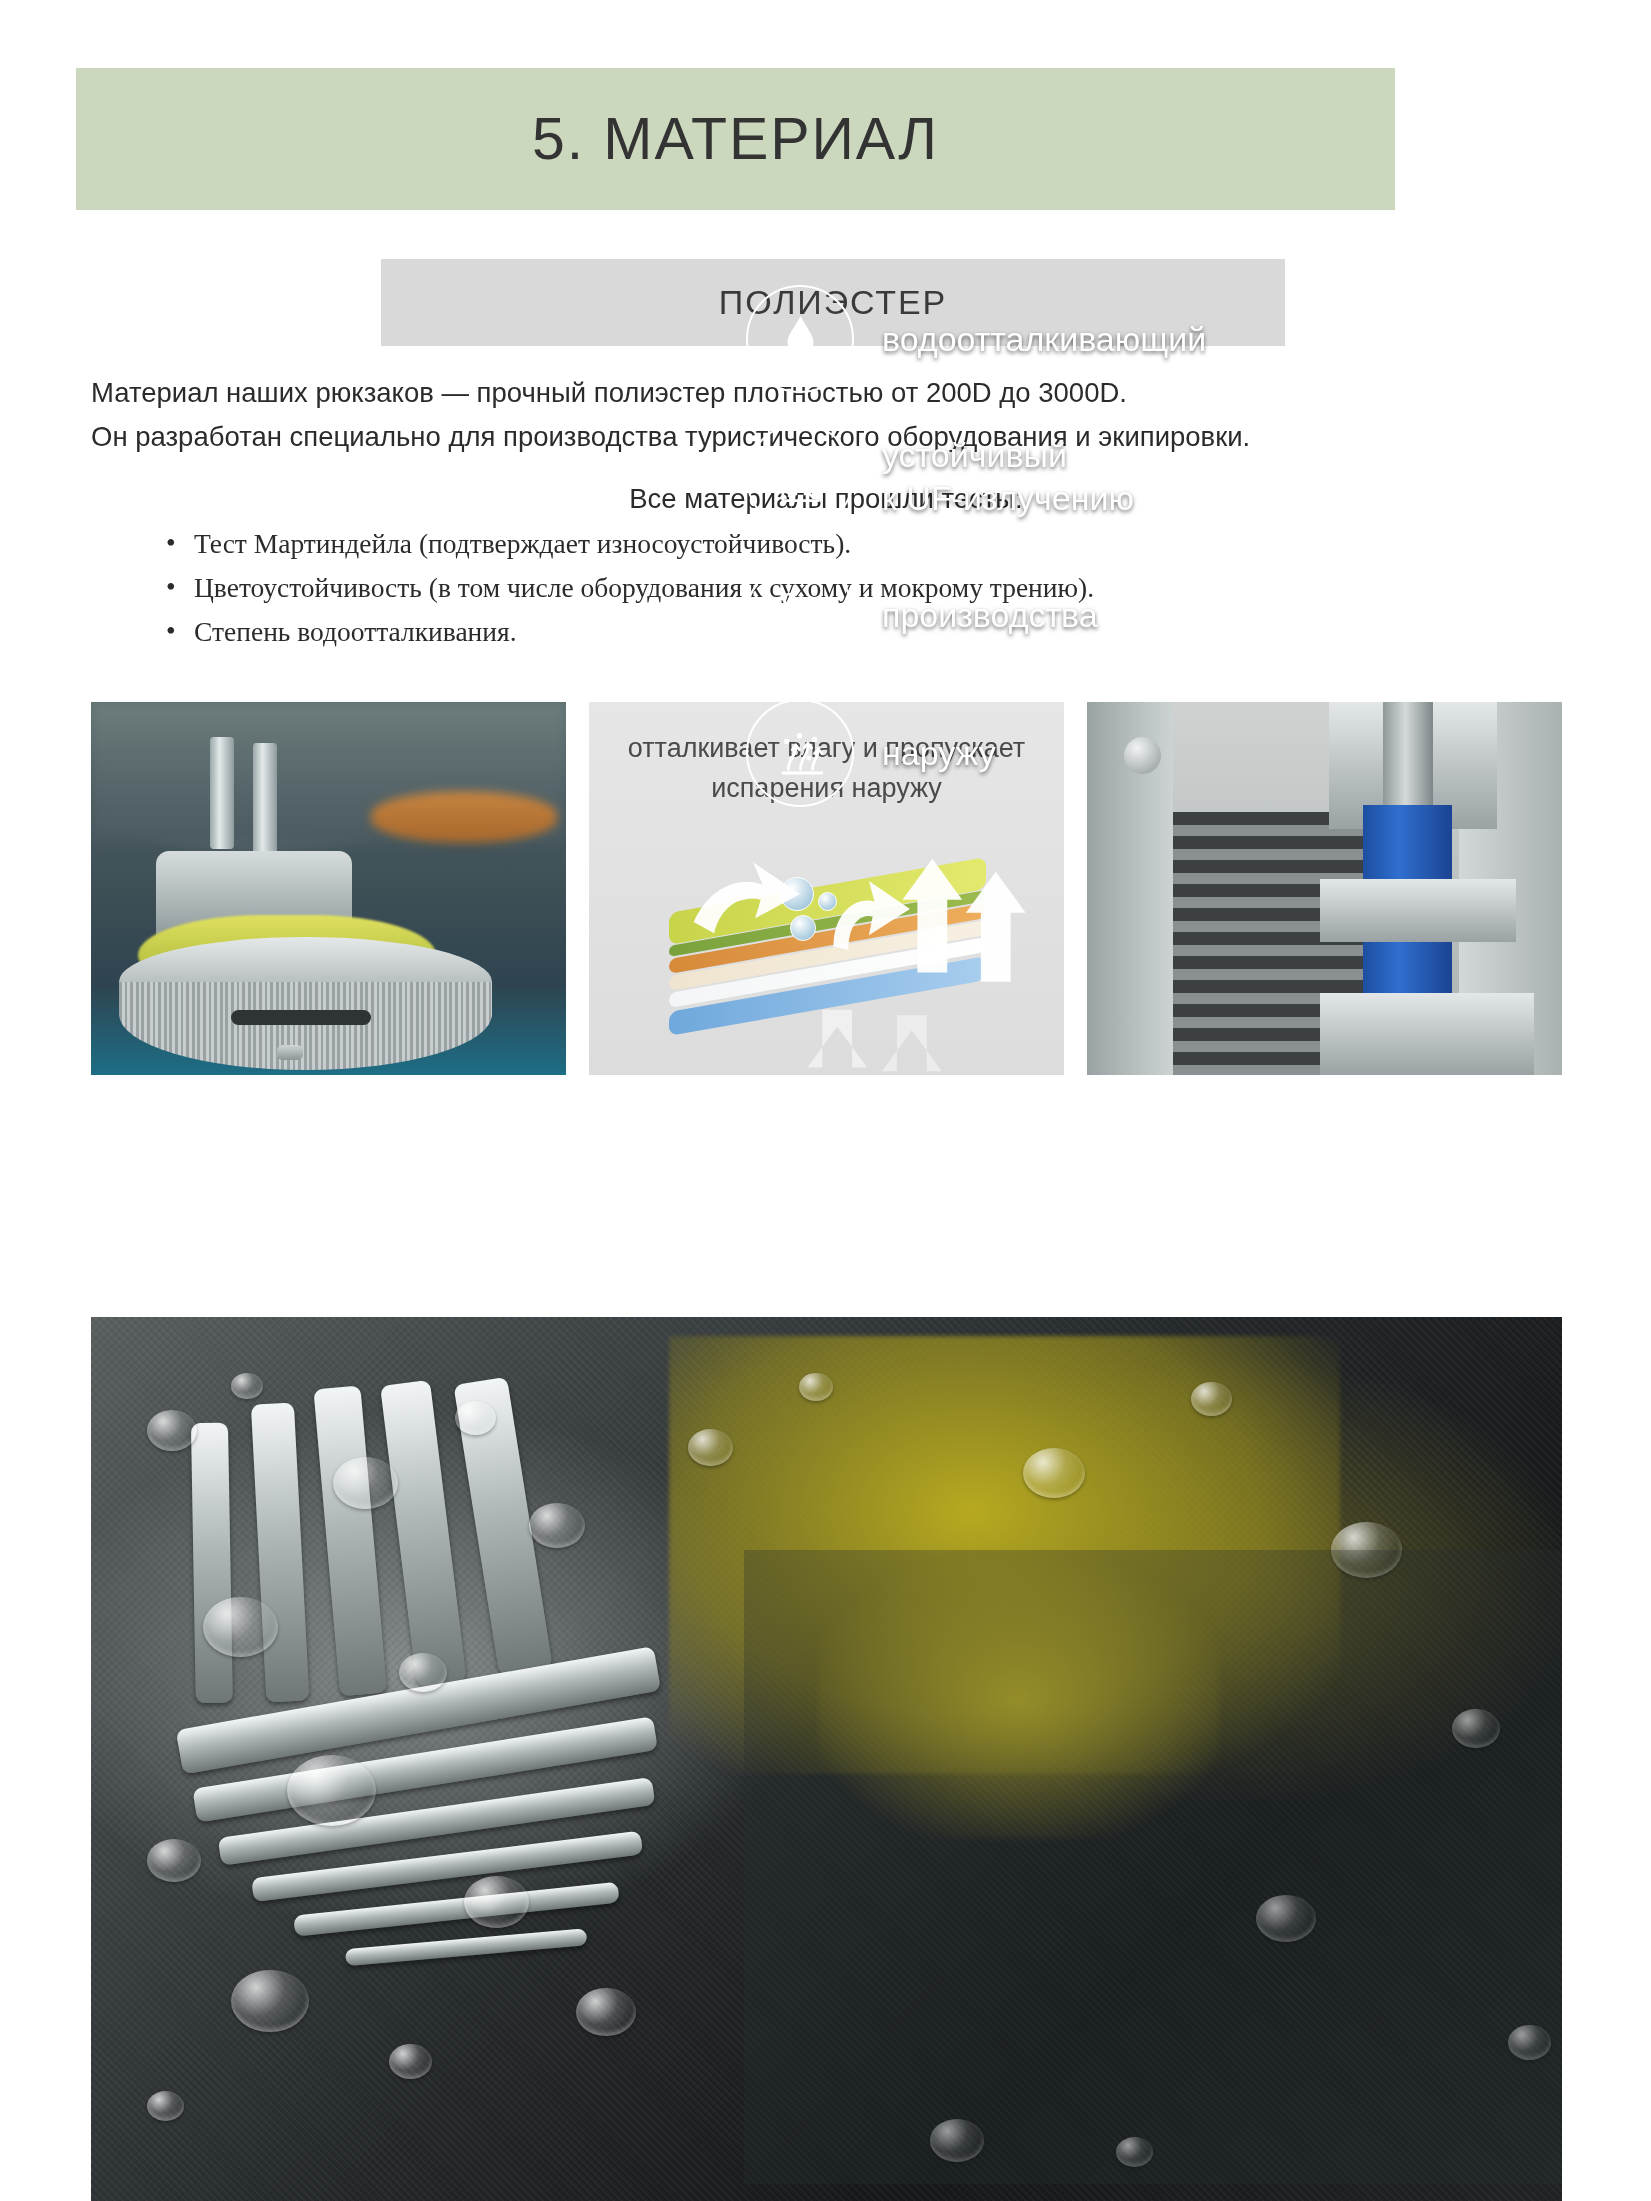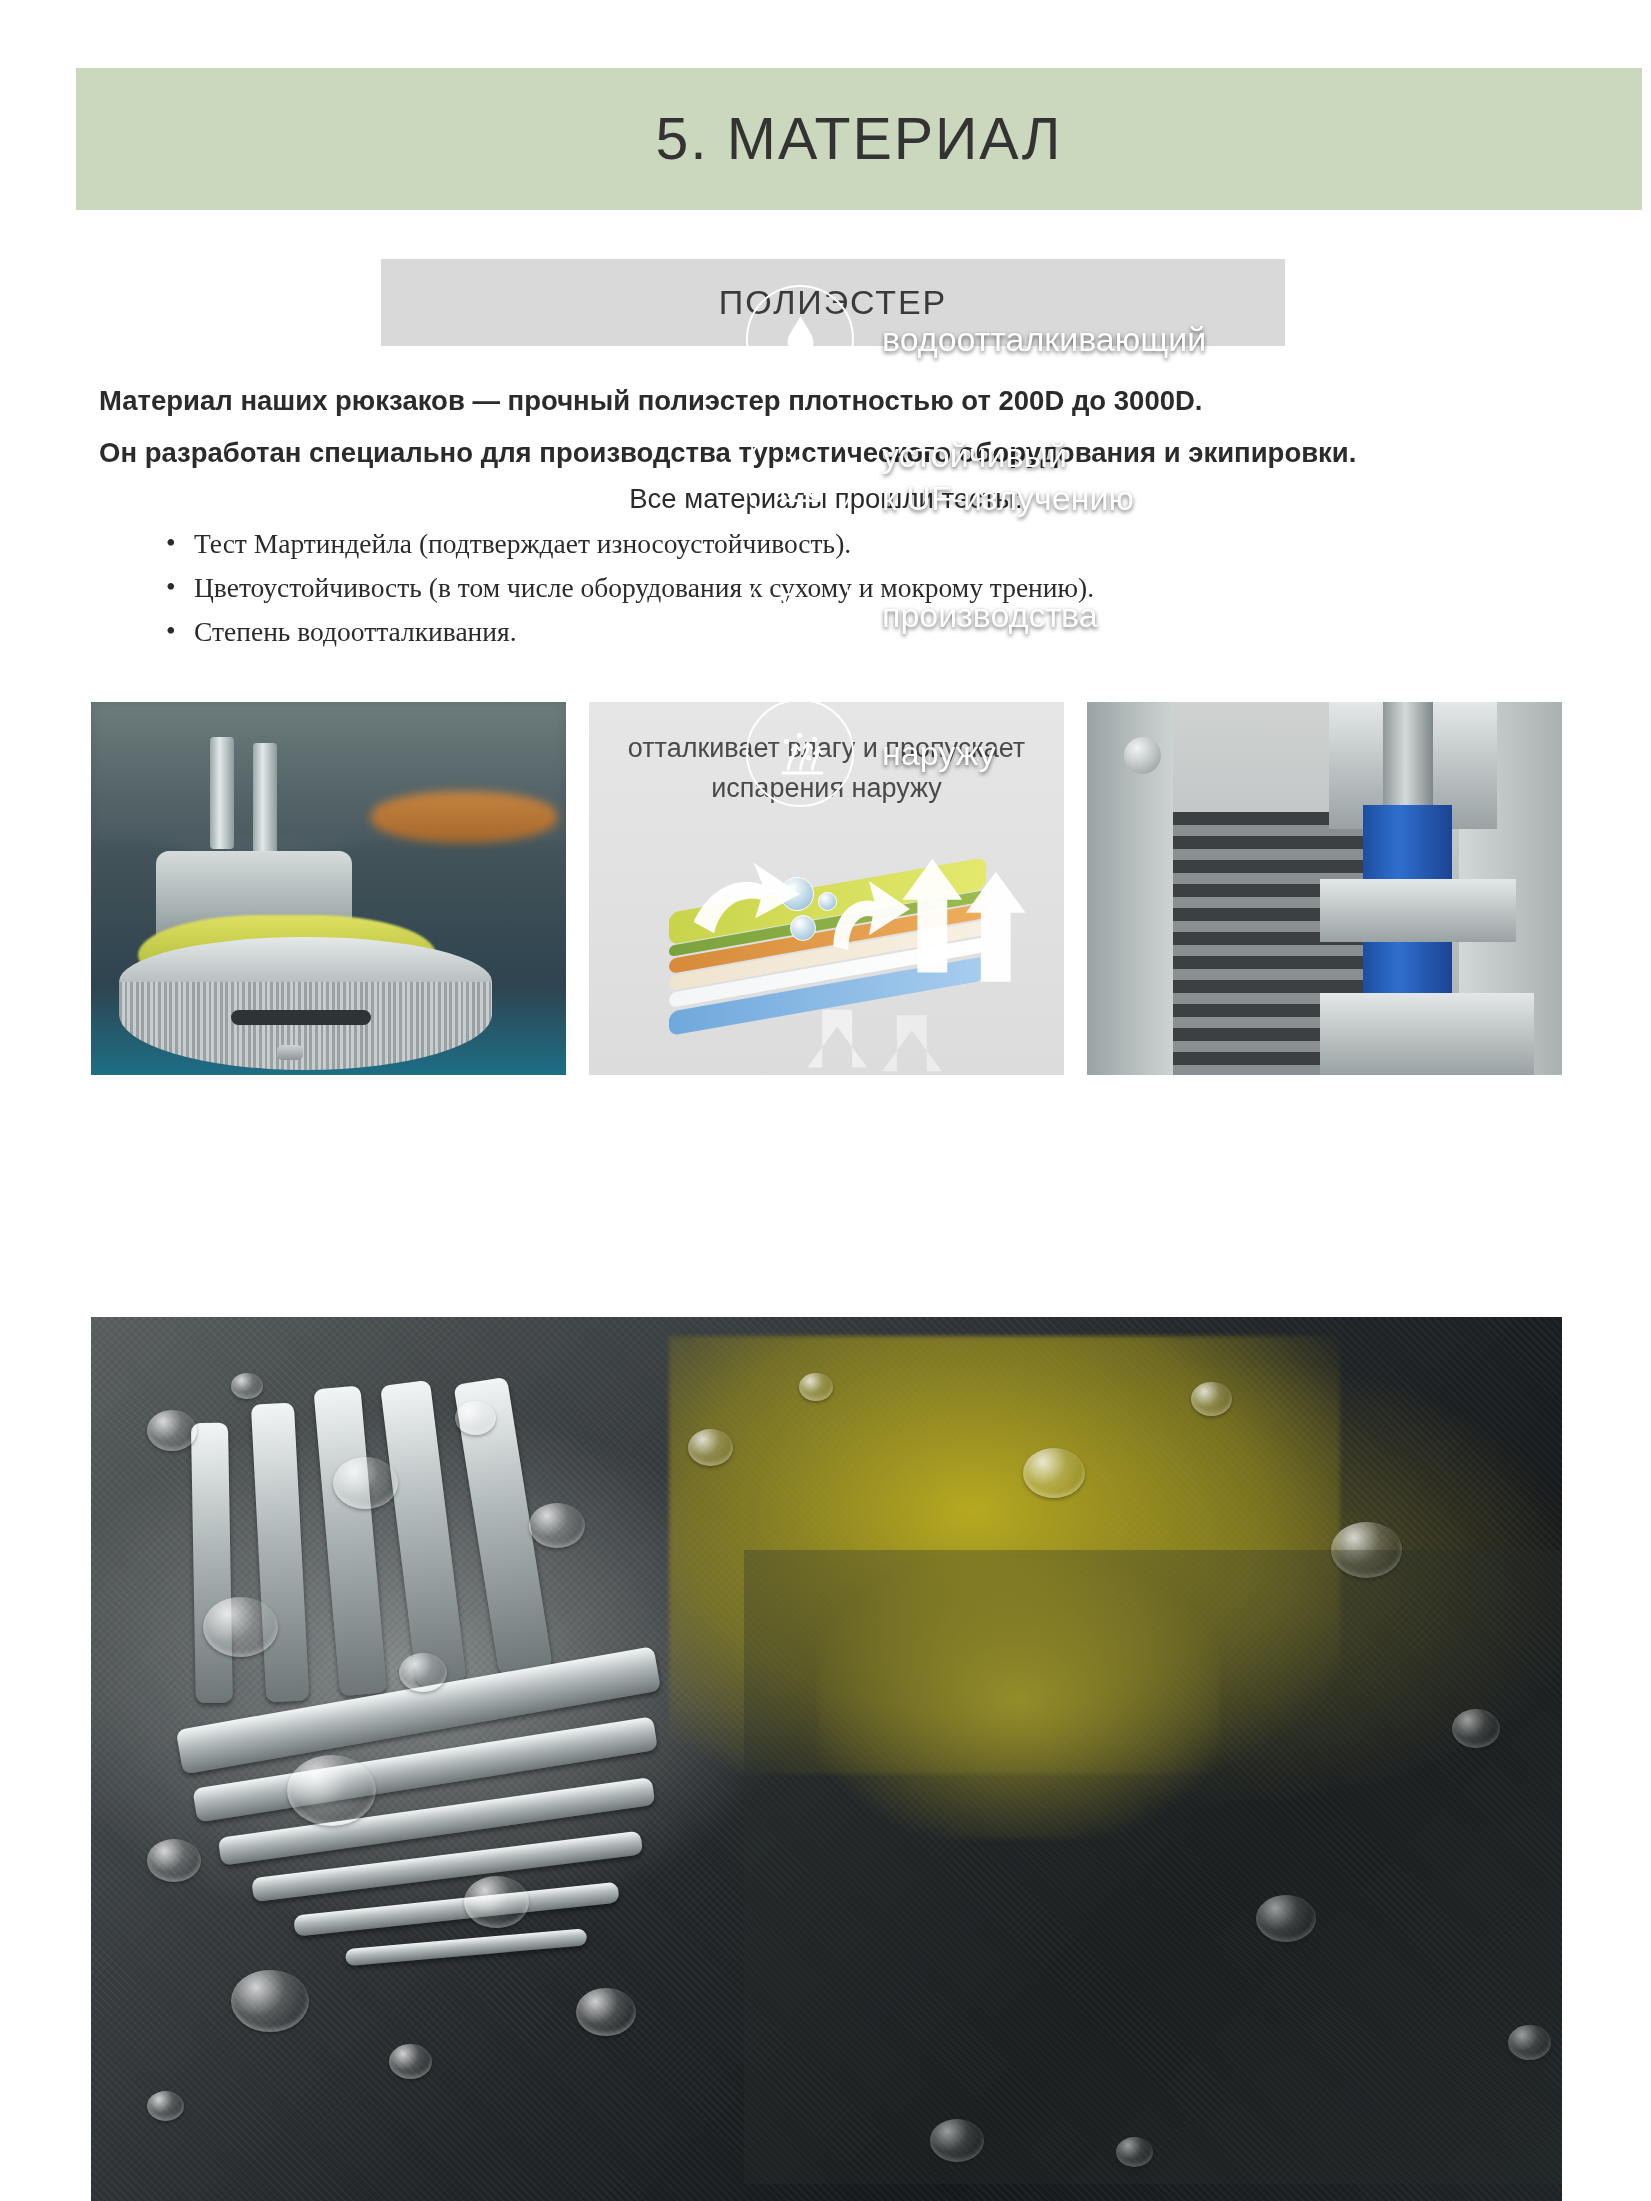--- a/index.html
+++ b/index.html
@@ -14,21 +14,21 @@
     color: #2b2b2b;
     position: relative;
     overflow: hidden;
   }
 
   
   .title-banner {
     position: absolute;
     left: 76px;
     top: 68px;
-    width: 1566px;
+    width: 1319px;
     height: 142px;
     background: #ccd8bd;
     display: flex;
     align-items: center;
     justify-content: center;
   }
   .title-banner .title-text {
     font-size: 59px;
     font-weight: 400;
     letter-spacing: 1.9px;
@@ -56,21 +56,21 @@
   
   .intro {
     position: absolute;
     left: 91px;
     top: 371px;
     width: 1492px;
     font-size: 27.5px;
     line-height: 44px;
     color: #2b2b2b;
   }
-  .intro p { margin: 8px; font-weight: bold; }
+  .intro p { margin: 0; }
 
   .tests-head {
     position: absolute;
     left: 0;
     top: 483px;
     width: 1652px;
     text-align: center;
     font-size: 27.5px;
     color: #2b2b2b;
   }

